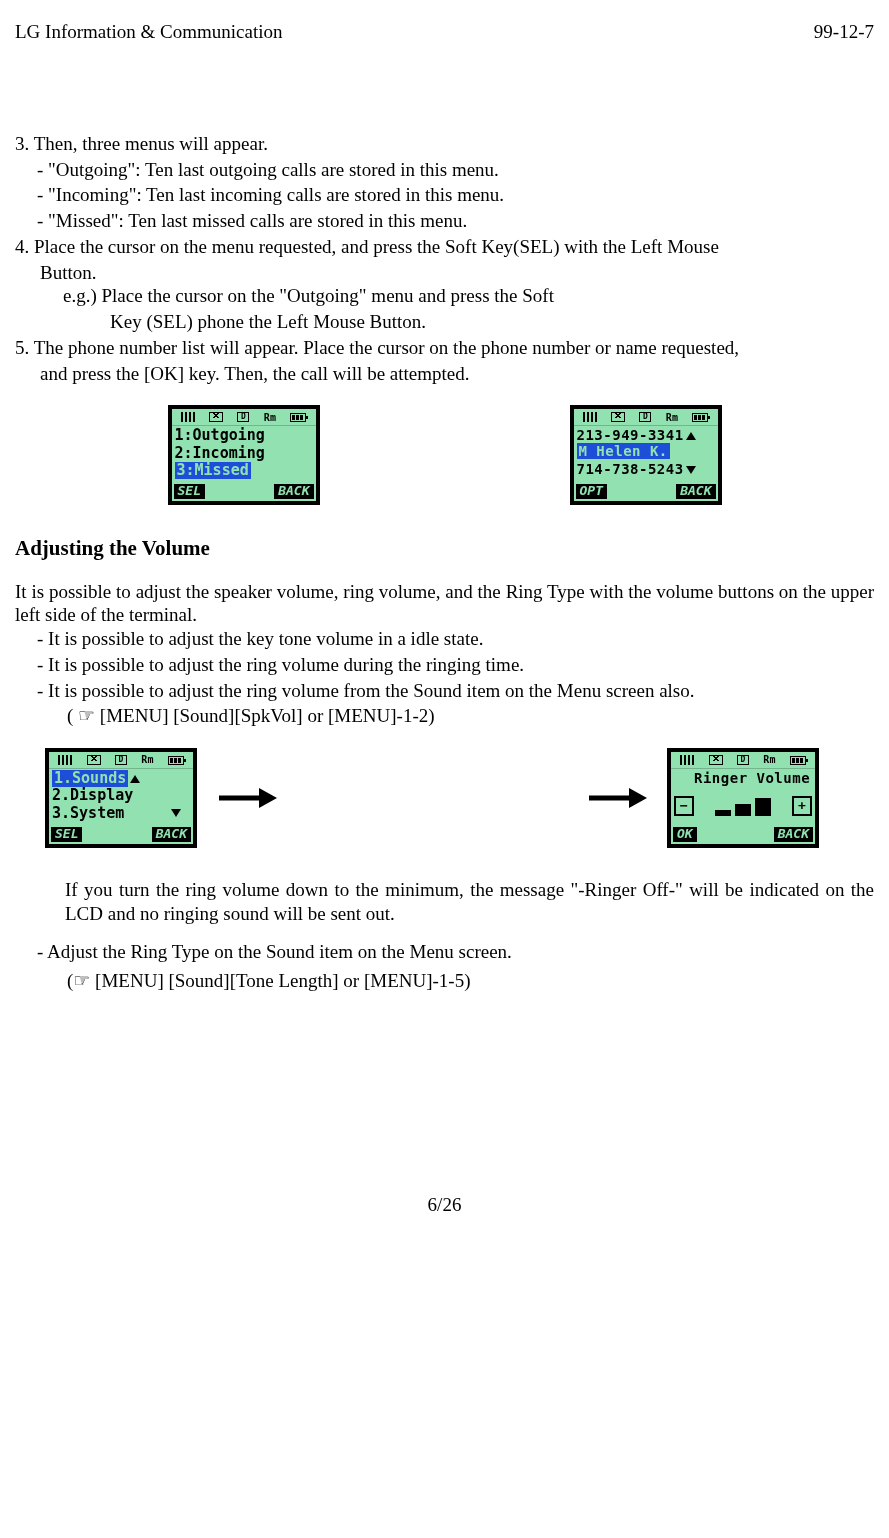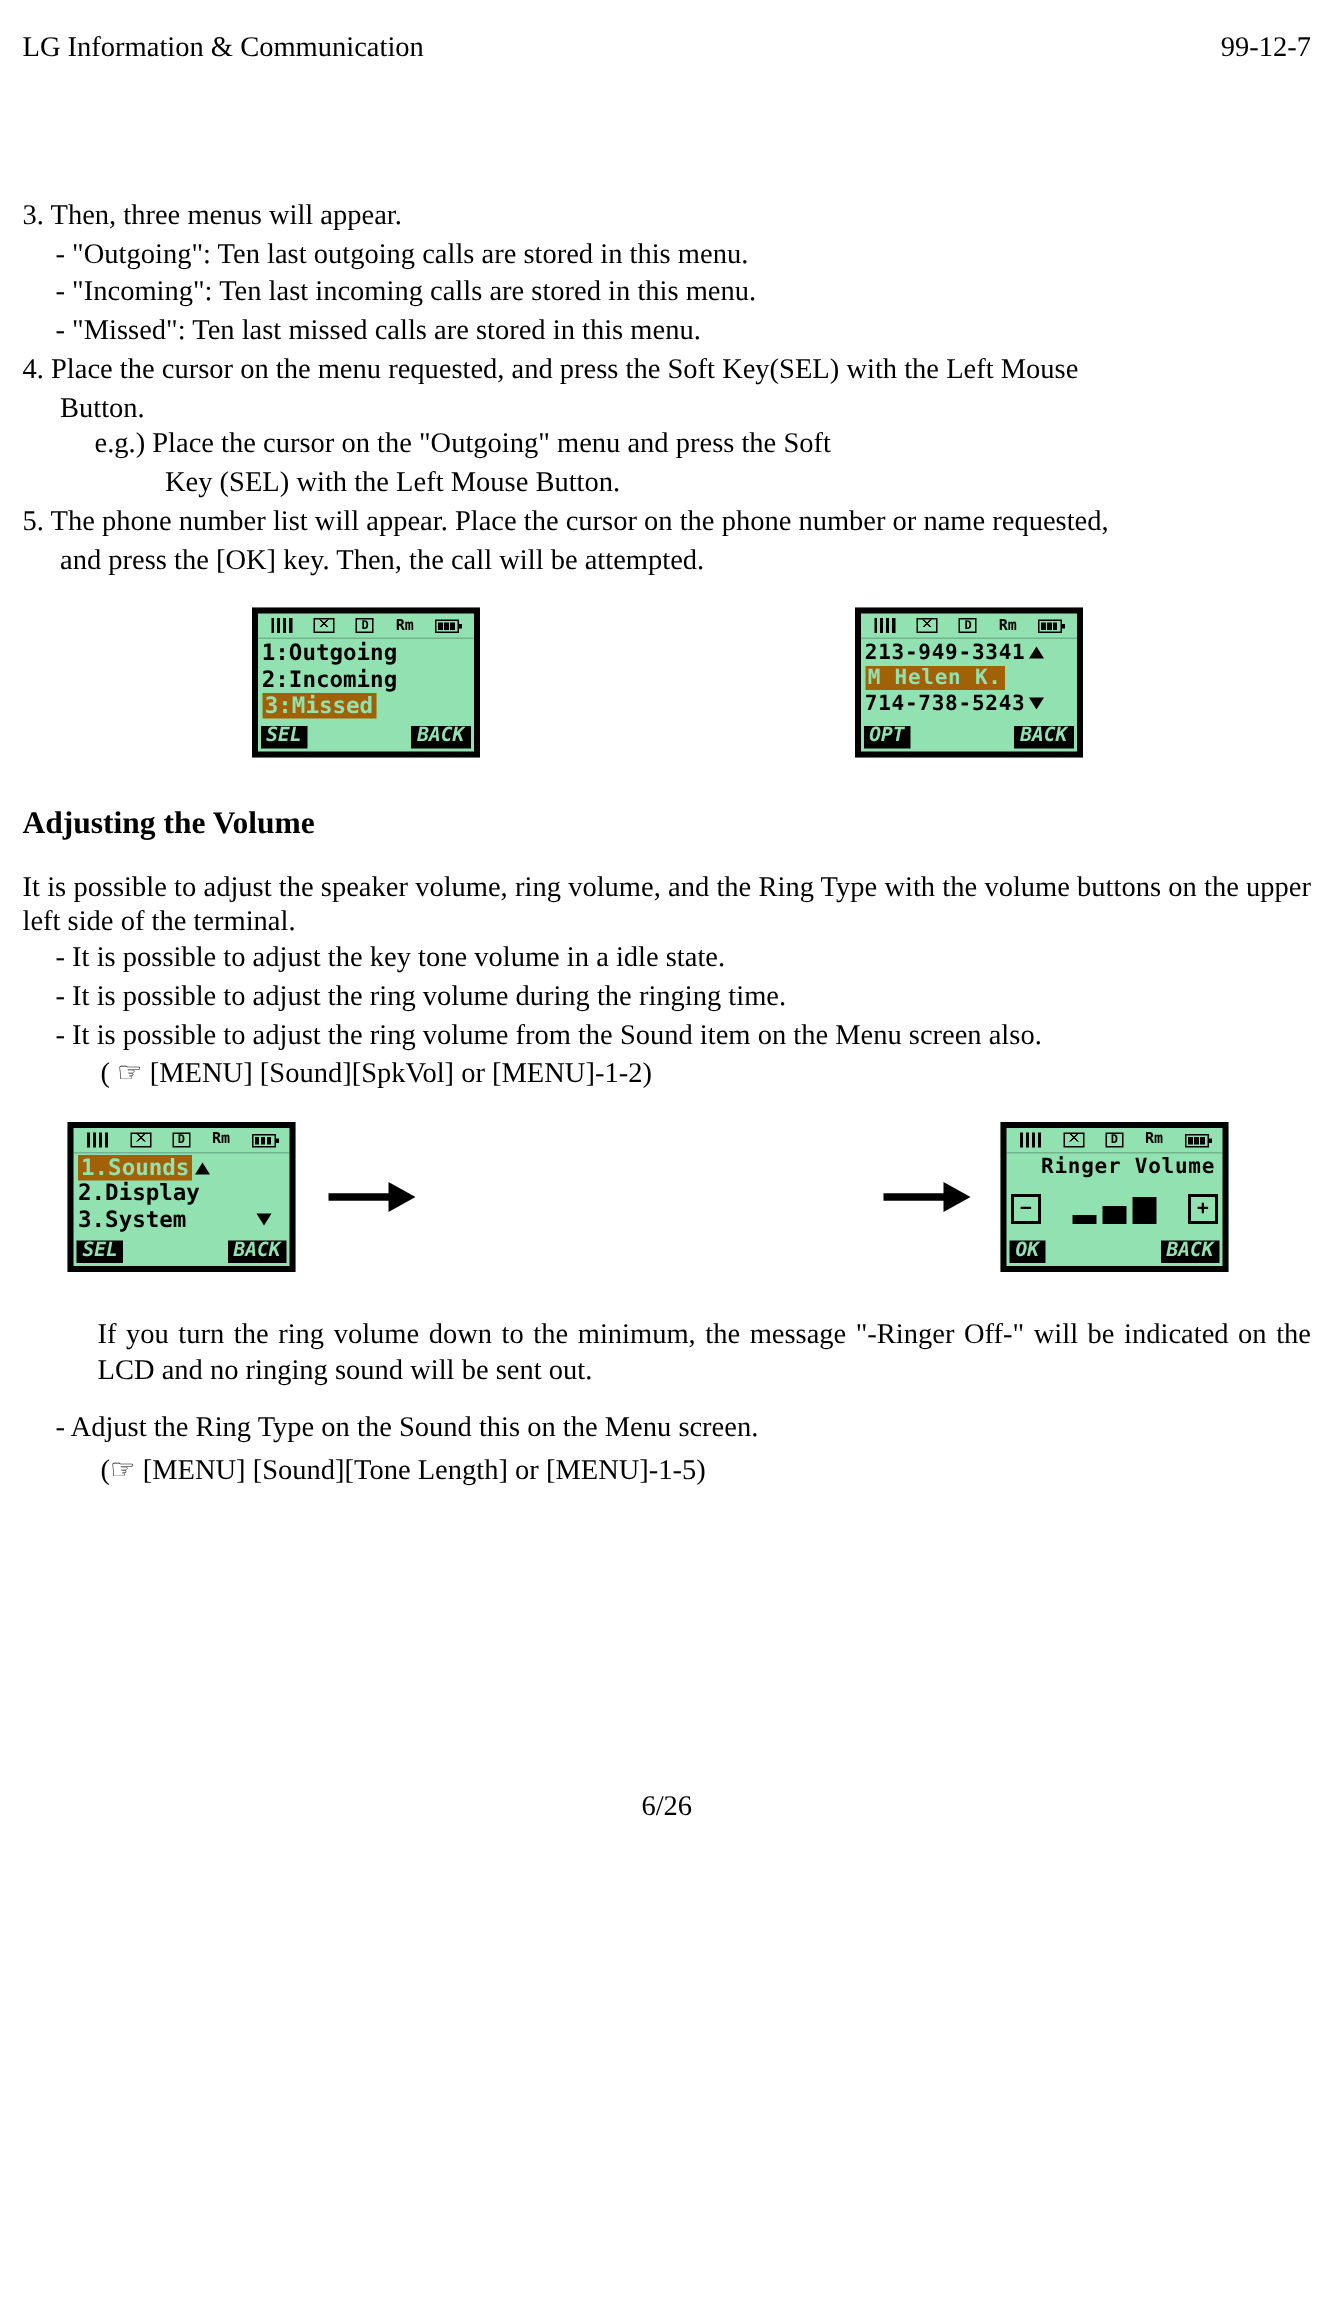--- a/index.html
+++ b/index.html
@@ -116,21 +116,21 @@
       background: #000;
       color: #91e2b0;
       padding: 0 4px;
       font-weight: bold;
     }
     .screen .line {
       white-space: nowrap;
       letter-spacing: 0;
     }
     .screen .line.inv {
-      background: #a16207;
+      background: #1d4ed8;
       color: #91e2b0;
       display: inline-block;
       padding: 0 2px;
     }
     .screen .body.phnums .line { font-size:14px; letter-spacing:0.5px; }
     .tri-up { display:inline-block; width:0; height:0; border-left:5px solid transparent; border-right:5px solid transparent; border-bottom:8px solid #000; vertical-align:middle; margin-left:2px;}
     .tri-down { display:inline-block; width:0; height:0; border-left:5px solid transparent; border-right:5px solid transparent; border-top:8px solid #000; vertical-align:middle; margin-left:2px;}
     .arrow-svg {
       width: 60px;
       height: 30px;
@@ -170,21 +170,21 @@
 
 <div class="content">
 
   <div class="list-num">3.  Then, three menus will appear.</div>
   <div class="list-dash">-   "Outgoing": Ten last outgoing calls are stored in this menu.</div>
   <div class="list-dash">-   "Incoming": Ten last incoming calls are stored in this menu.</div>
   <div class="list-dash">-   "Missed": Ten last missed calls are stored in this menu.</div>
   <div class="list-num justified">4.  Place the cursor on the menu requested, and press the Soft Key(SEL) with the Left Mouse</div>
   <div class="continued">Button.</div>
   <div class="indent1">e.g.) Place the cursor on the "Outgoing" menu and press the Soft</div>
-  <div class="indent2">Key (SEL) with the Left Mouse Button.</div>
+  <div class="indent2">Key (SEL) phone the Left Mouse Button.</div>
   <div class="list-num justified">5.  The phone number list will appear. Place the cursor on the phone number or name requested,</div>
   <div class="continued">and press the [OK] key. Then, the call will be attempted.</div>
 
   <div class="row-screens first">
     <div class="screen">
       <div class="topbar">
         <span class="sig"></span>
         <span class="env"></span>
         <span class="dbox">D</span>
         <span class="rm">Rm</span>
@@ -283,18 +283,18 @@
       </div>
       <div class="botbar">
         <span class="btn">OK</span>
         <span class="btn">BACK</span>
       </div>
     </div>
   </div>
 
   <div class="para-after">If you turn the ring volume down to the minimum, the message "-Ringer Off-" will be indicated on the LCD and no ringing sound will be sent out.</div>
 
-  <div class="list-dash2">-   Adjust the Ring Type on the Sound this on the Menu screen.</div>
+  <div class="list-dash2">-   Adjust the Ring Type on the Sound item on the Menu screen.</div>
   <div style="padding-left:52px; margin-top:6px;">(☞ [MENU] [Sound][Tone Length] or [MENU]-1-5)</div>
 
 </div>
 
 <div class="footer">6/26</div>
 
 </body></html>

